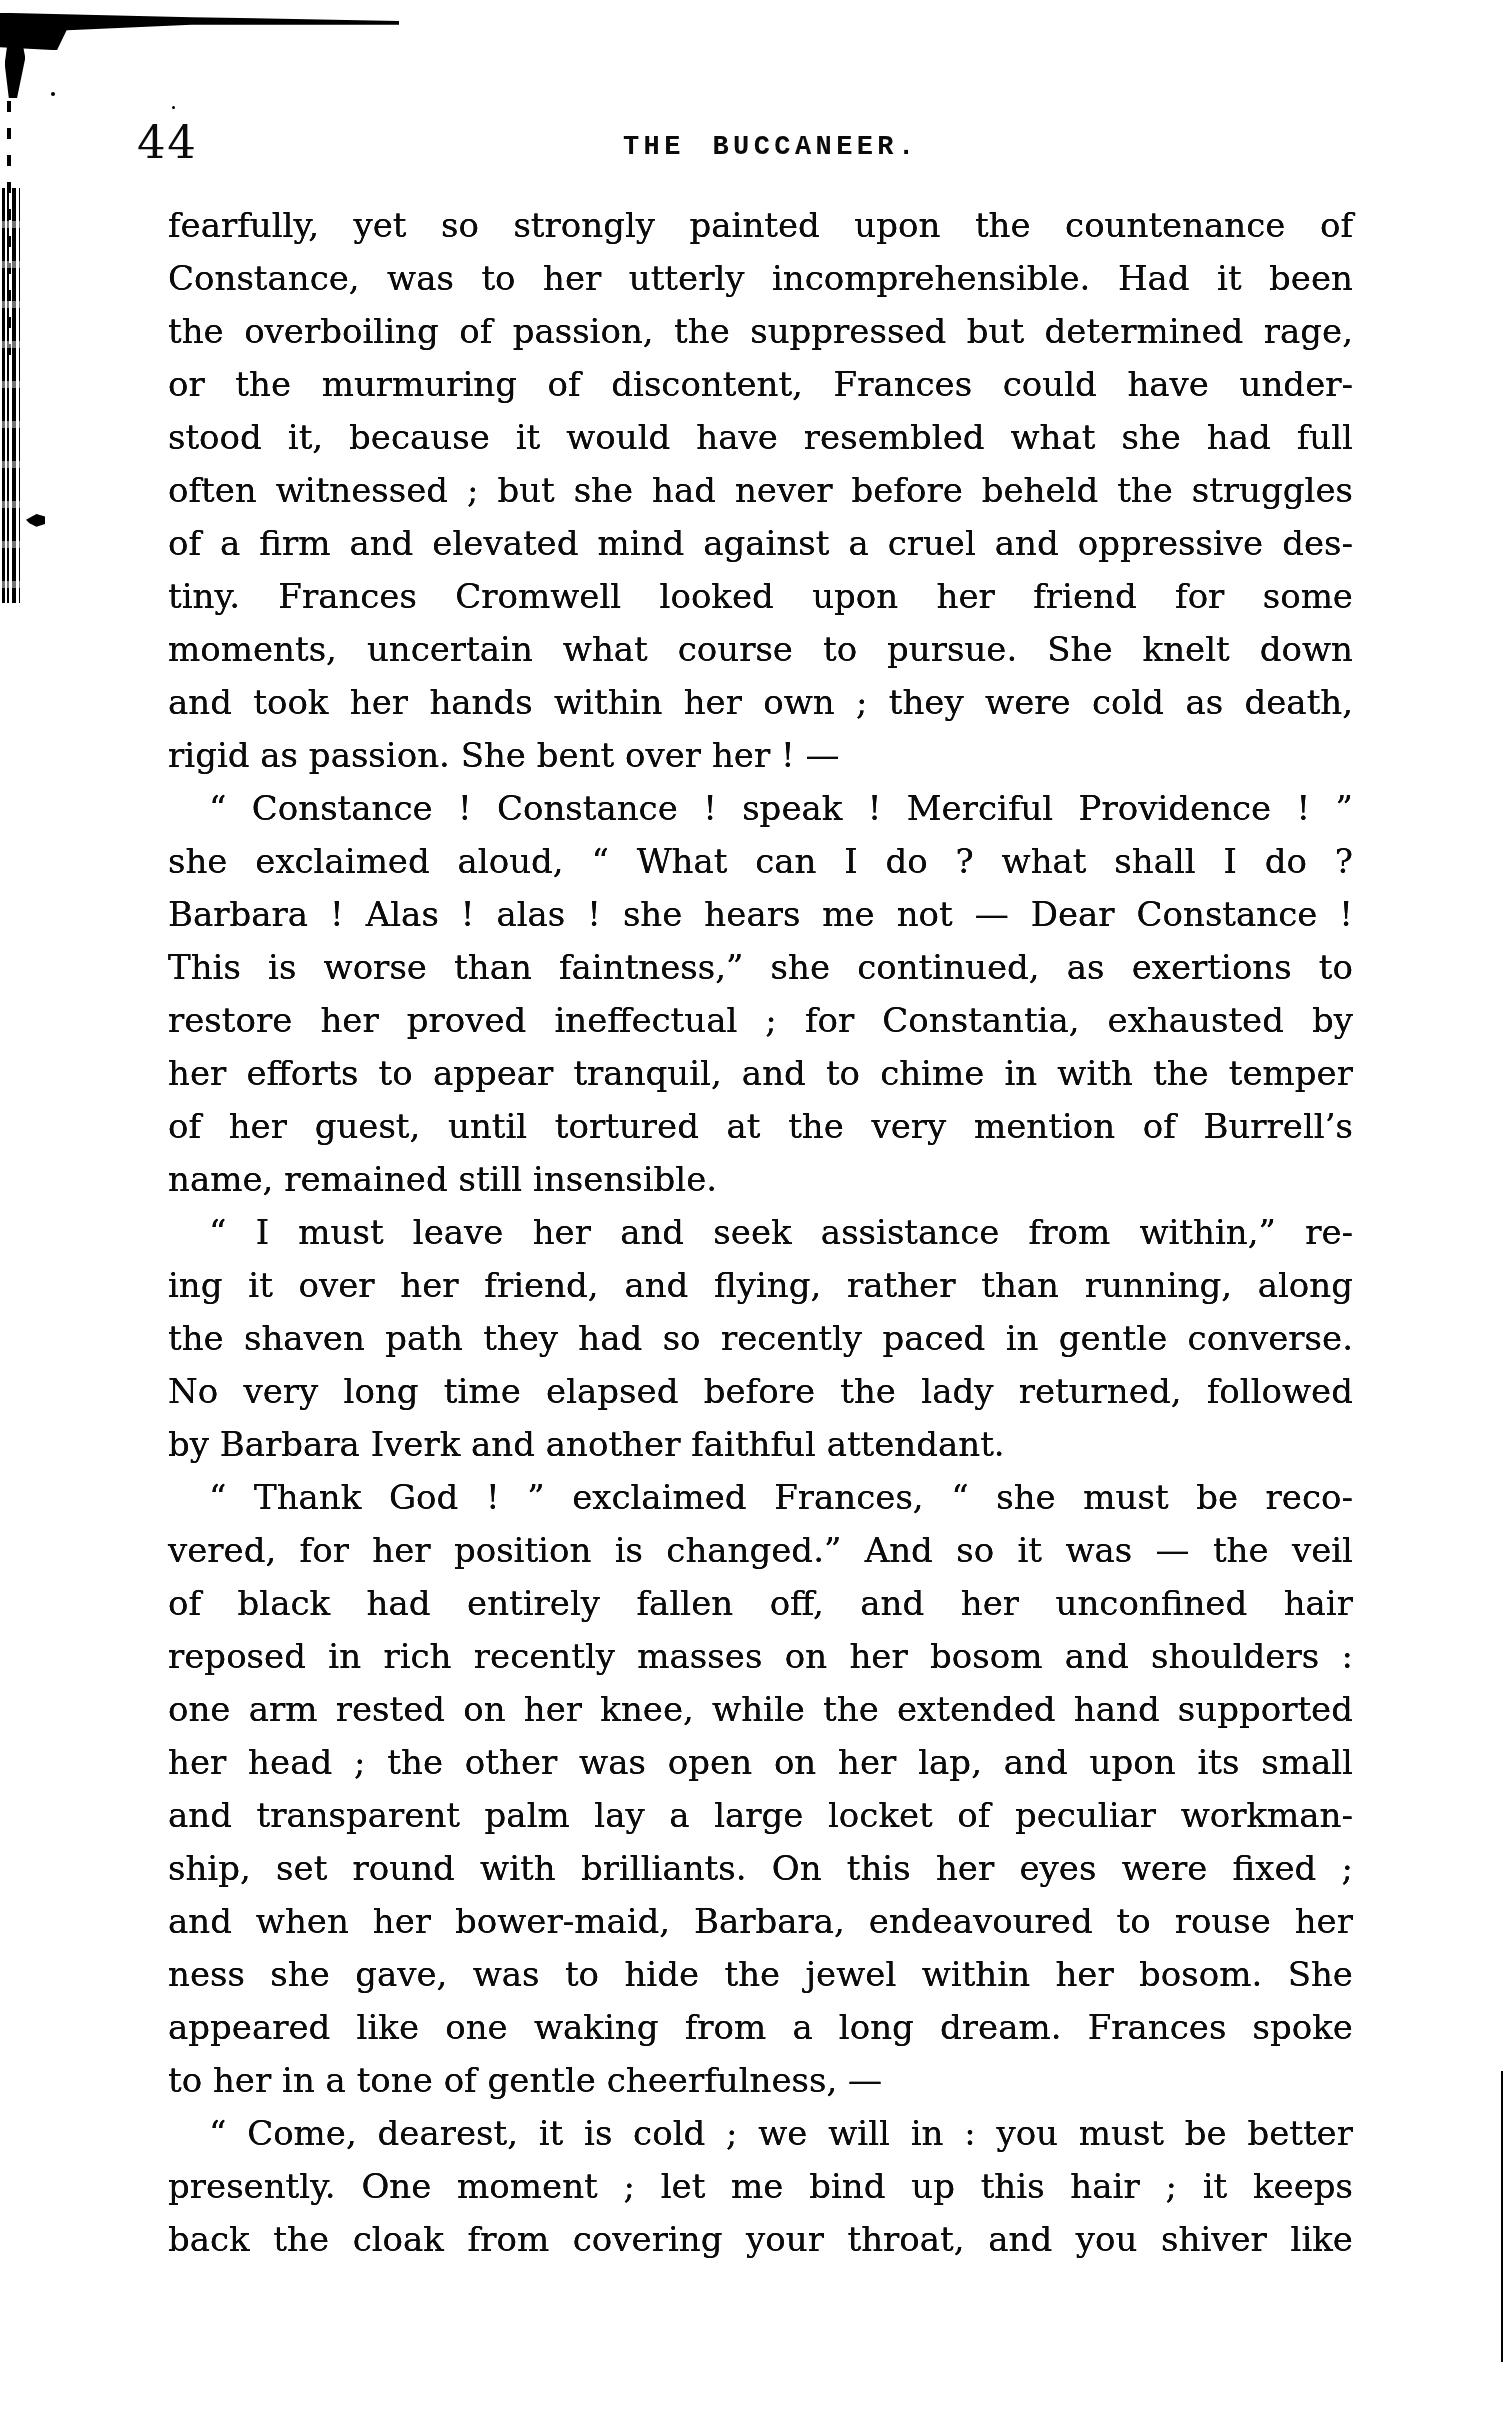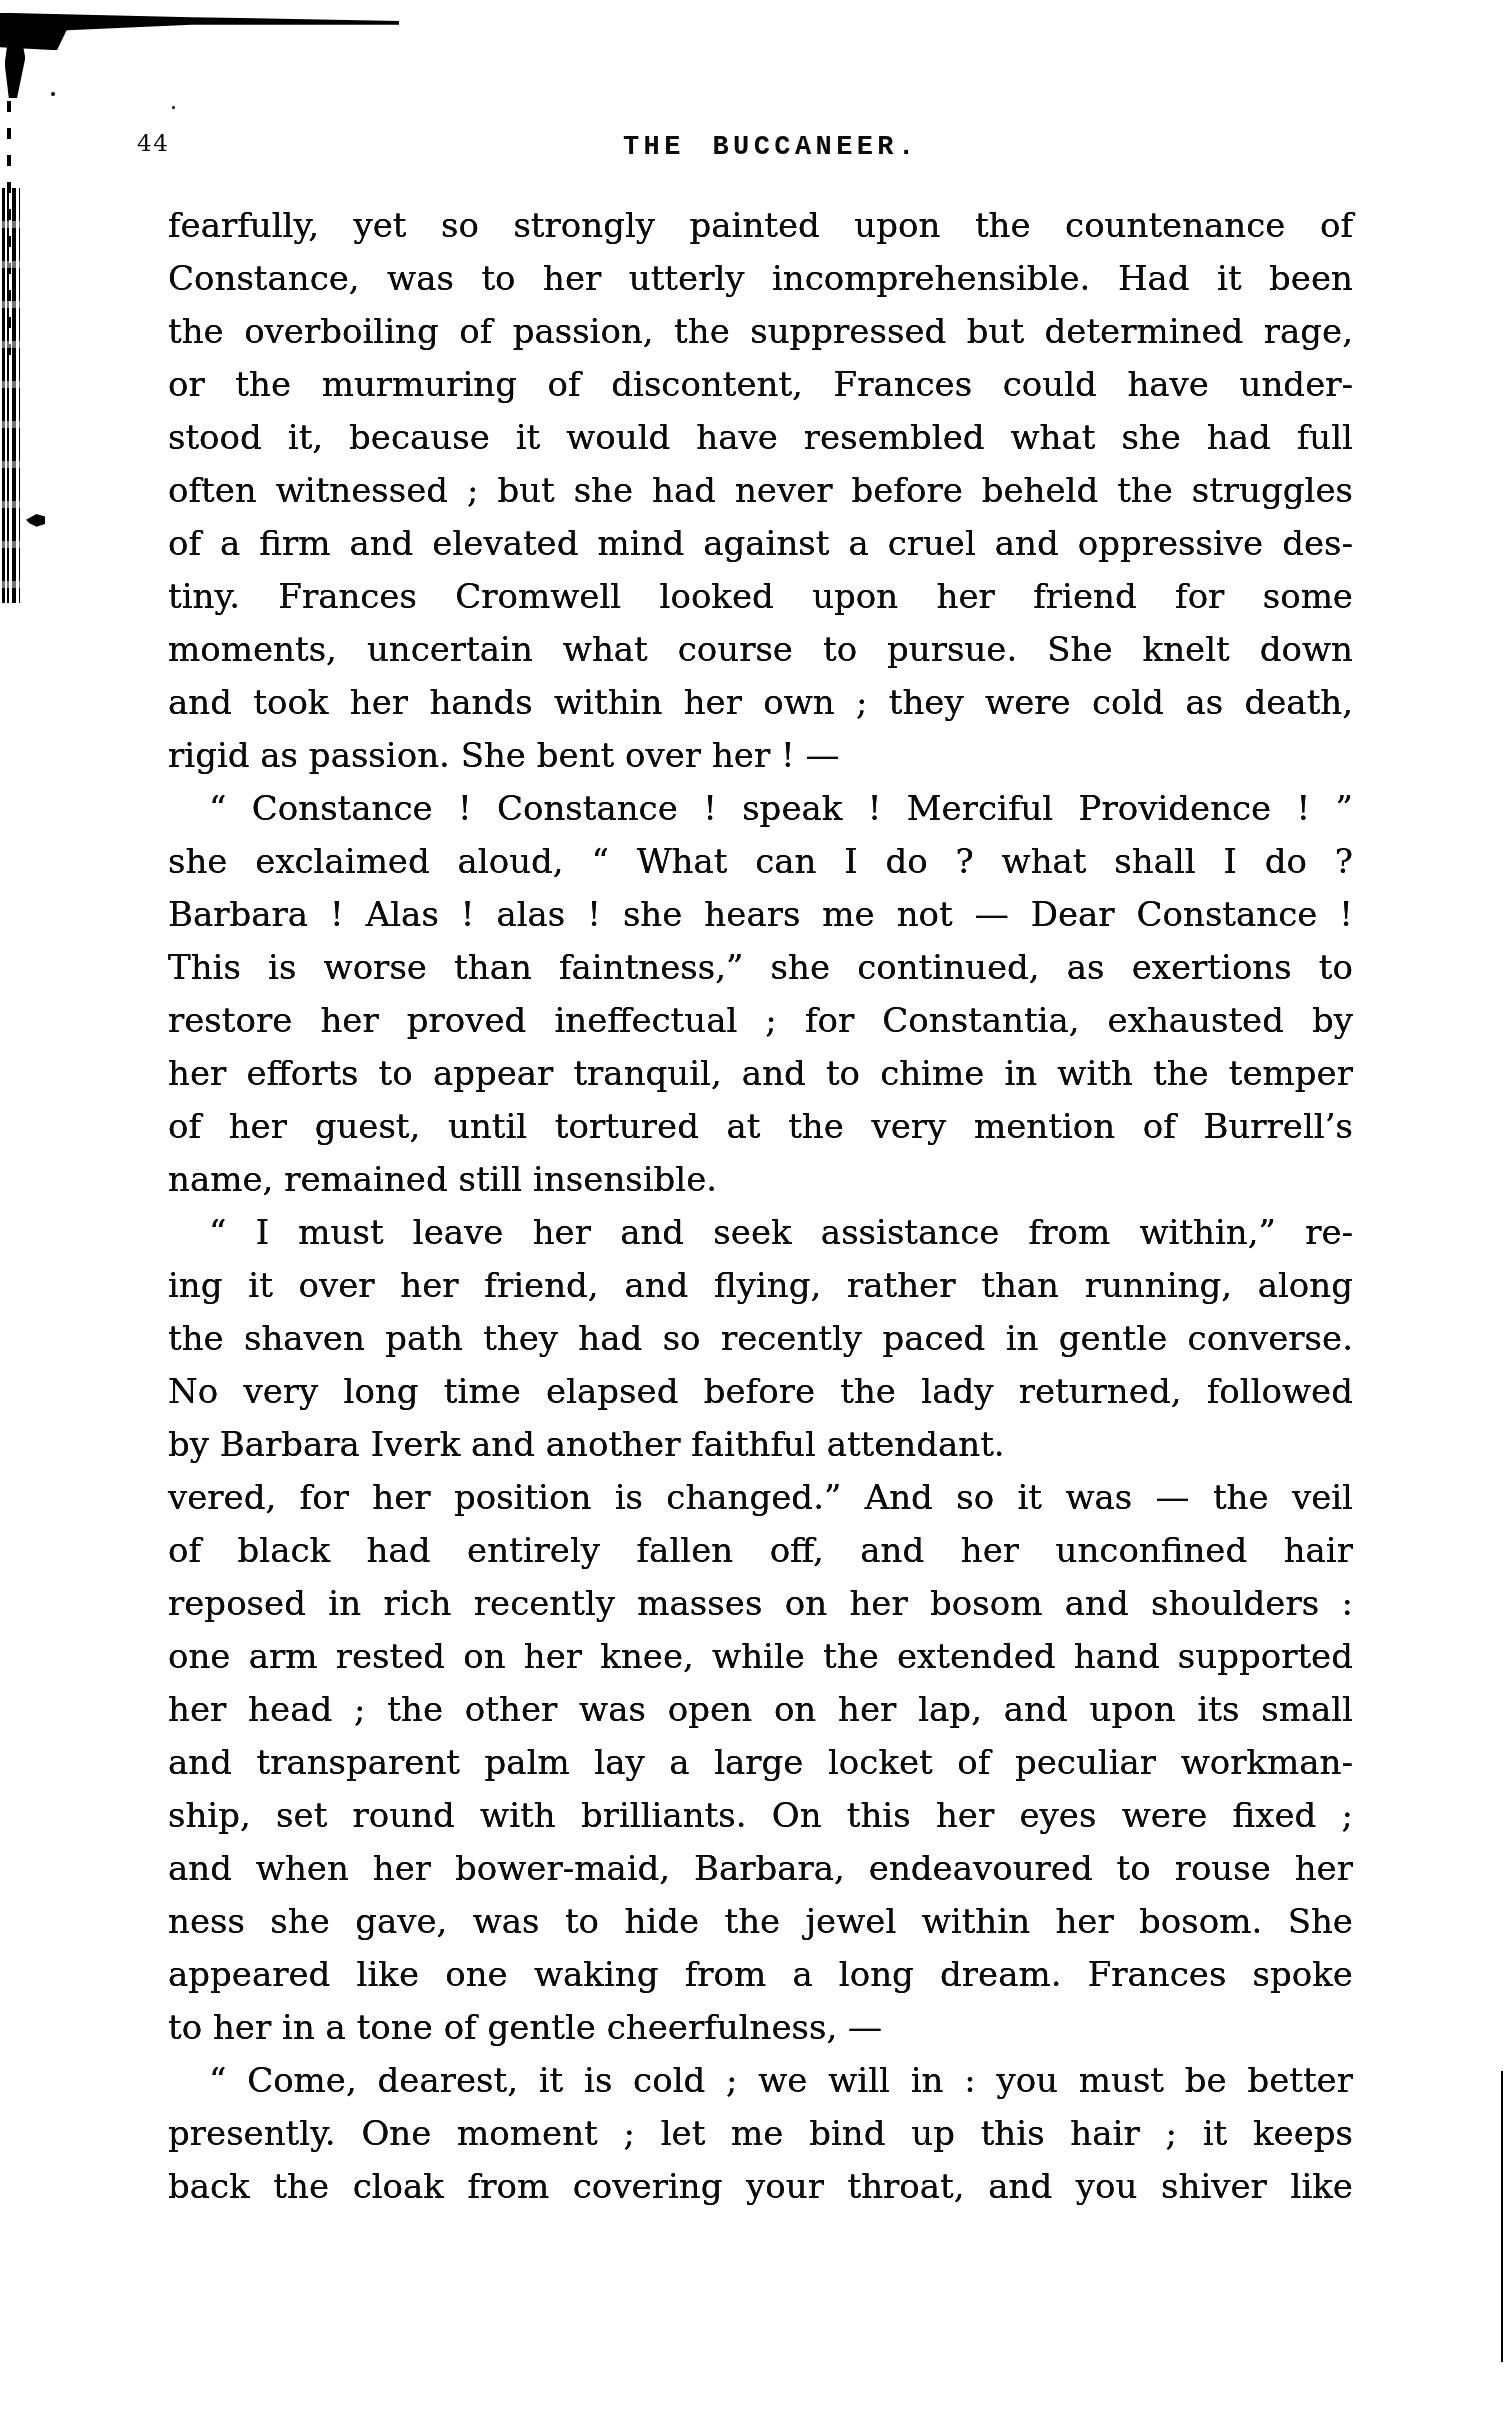--- a/index.html
+++ b/index.html
@@ -8,21 +8,21 @@
     background:#ffffff;
     position:relative;
     font-family:"DejaVu Serif","Liberation Serif",serif;
     color:#0b0b0b;
     overflow:hidden;
   }
 
   
   .page-number {
     position:absolute; left:137px; top:125px;
-    font-size:23px; line-height:36px;
+    font-size:45px; line-height:36px;
     letter-spacing:1.6px;
   }
   .running-title {
     position:absolute; left:623px; top:131px;
     font-size:27px; line-height:32px;
     letter-spacing:4.4px; word-spacing:7.1px;
     font-weight:bold;
     font-family:Liberation Mono, monospace;
   }
 
@@ -107,20 +107,21 @@
       <div class="line end">name, remained still insensible.</div>
     </div>
     <div class="para">
       <div class="line indent">“ I must leave her and seek assistance from within,” re-</div>
       <div class="line">ing it over her friend, and flying, rather than running, along</div>
       <div class="line">the shaven path they had so recently paced in gentle converse.</div>
       <div class="line">No very long time elapsed before the lady returned, followed</div>
       <div class="line end">by Barbara Iverk and another faithful attendant.</div>
     </div>
     <div class="para">
+      <div class="line indent">“ Thank God ! ” exclaimed Frances, “ she must be reco-</div>
       <div class="line">vered, for her position is changed.” And so it was — the veil</div>
       <div class="line">of black had entirely fallen off, and her unconfined hair</div>
       <div class="line">reposed in rich recently masses on her bosom and shoulders :</div>
       <div class="line">one arm rested on her knee, while the extended hand supported</div>
       <div class="line">her head ; the other was open on her lap, and upon its small</div>
       <div class="line">and transparent palm lay a large locket of peculiar workman-</div>
       <div class="line">ship, set round with brilliants. On this her eyes were fixed ;</div>
       <div class="line">and when her bower-maid, Barbara, endeavoured to rouse her</div>
       <div class="line">ness she gave, was to hide the jewel within her bosom. She</div>
       <div class="line">appeared like one waking from a long dream. Frances spoke</div>

